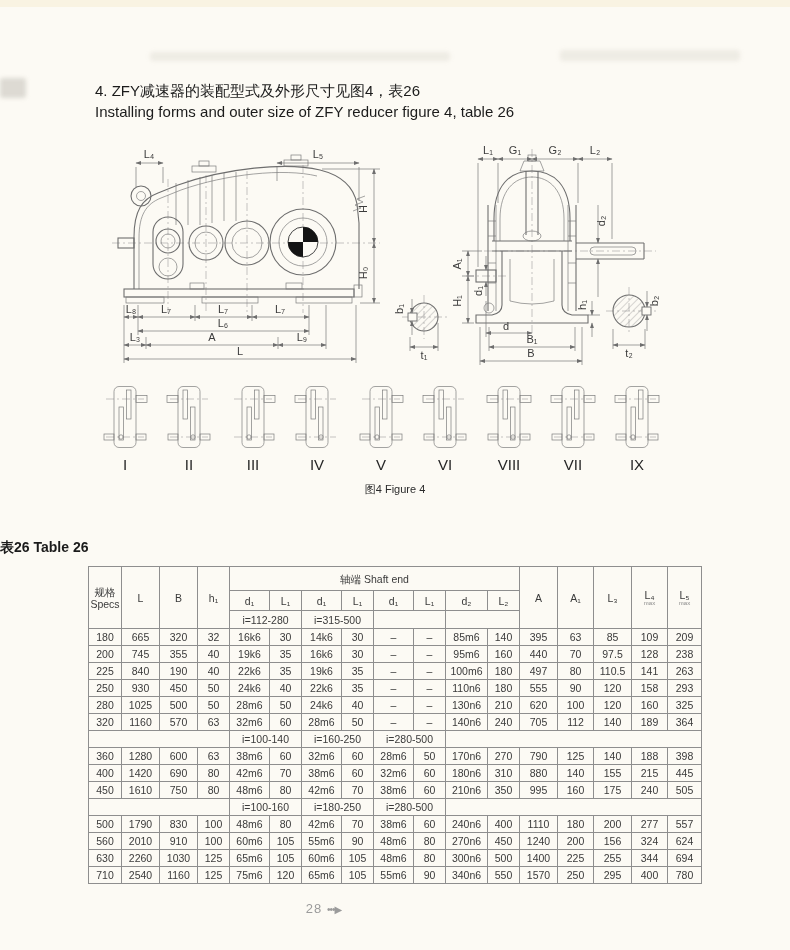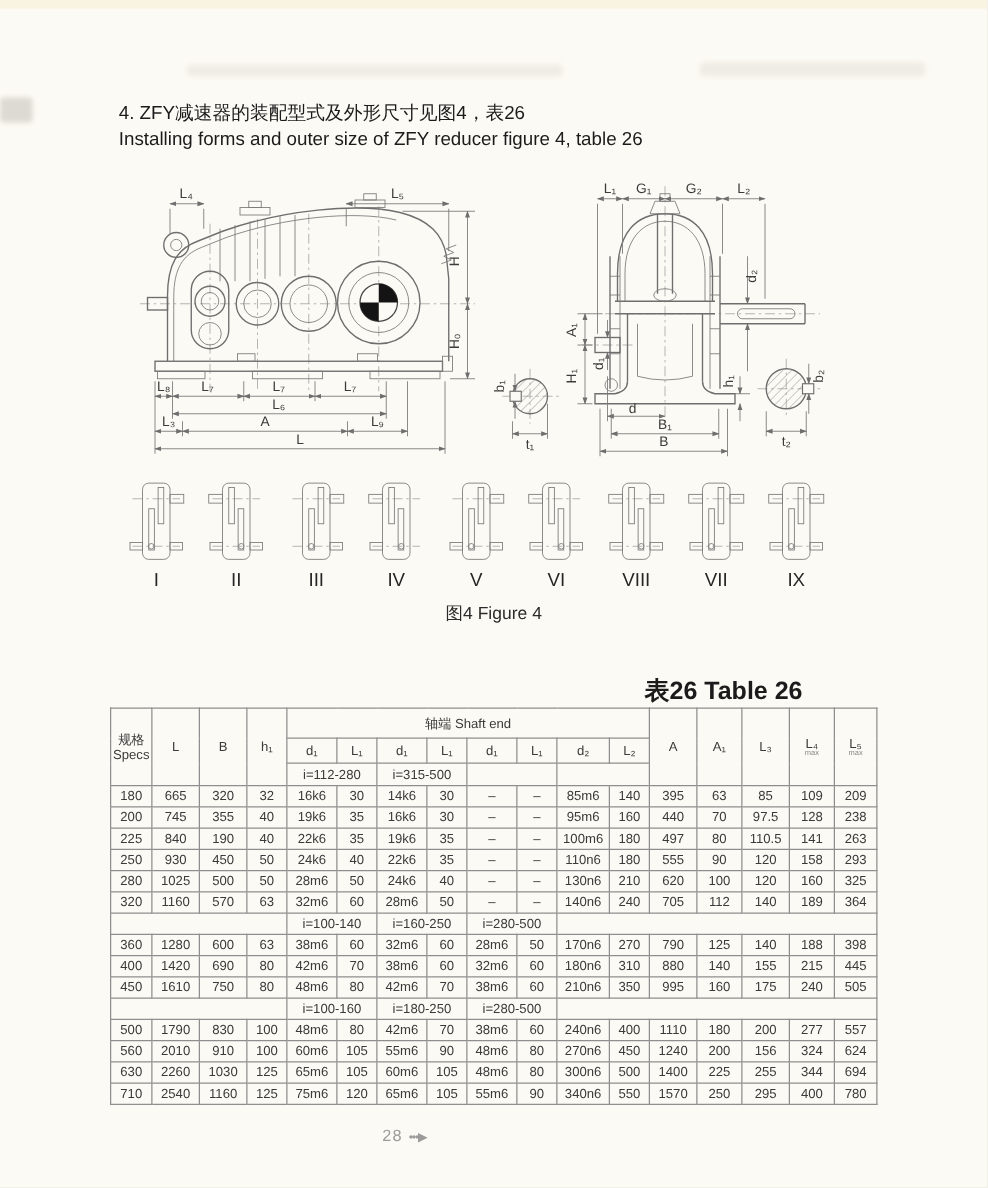--- a/index.html
+++ b/index.html
@@ -1,22 +1,22 @@
 <!DOCTYPE html>
 <html><head>
 <meta charset="utf-8">
 <style>
   html,body{margin:0;padding:0;background:#e8e6e0;}
   .page{position:relative;width:790px;height:950px;background:#fcfaf4;overflow:hidden;
         font-family:"Liberation Sans","DejaVu Sans",sans-serif;}
   .top-band{position:absolute;left:0;top:0;width:790px;height:7px;background:#f9f3e2;}
   .artifact{position:absolute;background:rgba(190,185,172,.22);filter:blur(2px);border-radius:3px;}
   .title{position:absolute;left:95px;top:80px;color:#1b1b1b;font-weight:normal;font-size:15px;line-height:21px;}
-  .caption{position:absolute;top:482px;left:0;width:790px;text-align:center;font-size:14px;color:#2b2b2b;}
-  .tbl-title{position:absolute;top:539px;left:0;width:642px;text-align:right;font-size:20px;font-weight:bold;color:#1b1b1b;}
+  .caption{position:absolute;top:482px;left:0;width:790px;text-align:center;font-size:11px;color:#2b2b2b;}
+  .tbl-title{position:absolute;top:539px;left:0;width:642px;text-align:left;font-size:14px;font-weight:bold;color:#1b1b1b;}
   .forms{position:absolute;left:102px;top:384px;width:558px;display:flex;justify-content:space-between;}
   .form{display:flex;flex-direction:column;align-items:center;}
   .form-label{margin-top:4px;font-size:15px;color:#262626;}
   svg.draw{position:absolute;}
   svg text{font-size:11px;fill:#3c3c3c;font-family:"Liberation Sans","DejaVu Sans",sans-serif;}
   .ol{fill:none;stroke:#6e6e6e;stroke-width:1.1;}
   .ol2{fill:none;stroke:#7c7c7c;stroke-width:.7;}
   .cl{fill:none;stroke:#9d9d9d;stroke-width:.6;stroke-dasharray:8 3 2 3;}
   .dl{stroke:#7a7a7a;stroke-width:.7;fill:none;}
   table.dims{position:absolute;left:88px;top:566px;border-collapse:collapse;table-layout:fixed;

